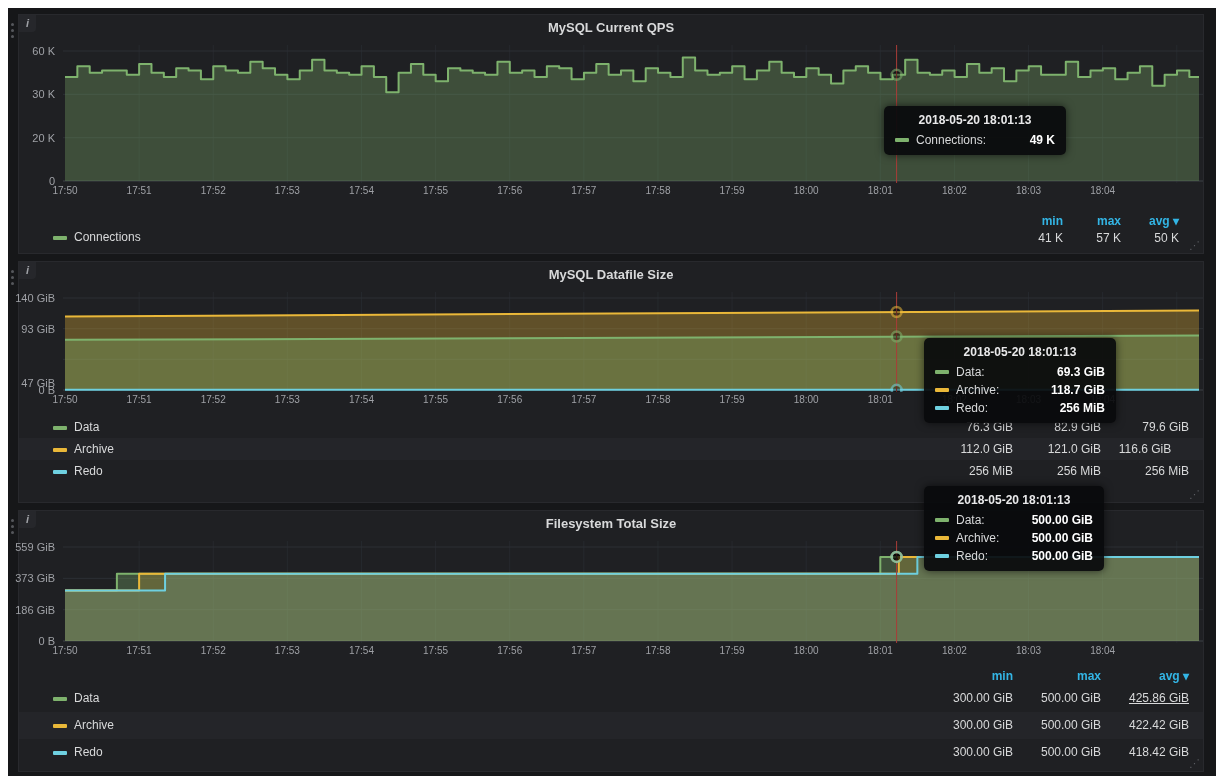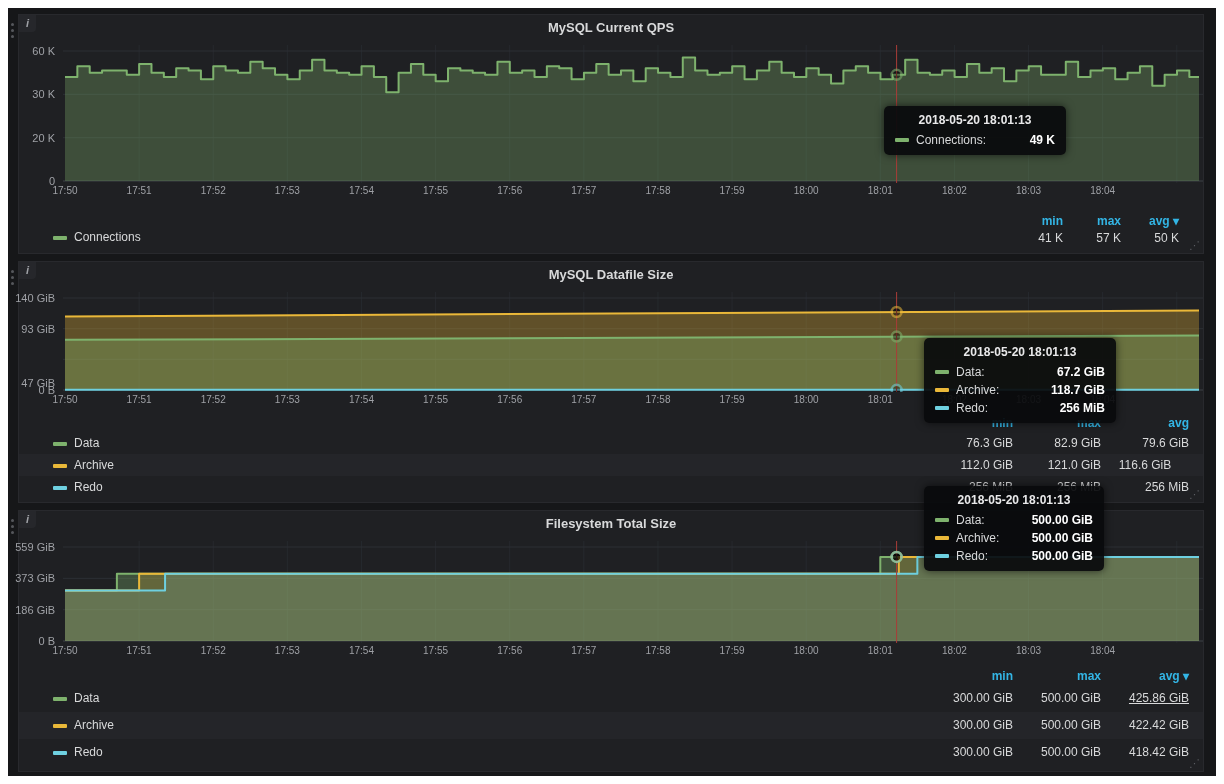--- a/index.html
+++ b/index.html
@@ -173,21 +173,20 @@
         <span style="left: 520.824px;">17:57</span>
         <span style="left: 594.941px;">17:58</span>
         <span style="left: 669.059px;">17:59</span>
         <span style="left: 743.176px;">18:00</span>
         <span style="left: 817.294px;">18:01</span>
         <span style="left: 891.412px;">18:02</span>
         <span style="left: 965.529px;">18:03</span>
         <span style="left: 1039.65px;">18:04</span>
       </div>
     <div class="legend" style="top: 154px;">
-        <div style="text-align: right; padding-right: 14px; height: 16px;"><span class="cell stat-head" style="width: 88px; cursor: pointer;">min</span><span class="cell stat-head" style="width: 88px; cursor: pointer;">max</span><span class="cell stat-head" style="width: 88px; cursor: pointer;">avg</span></div>
         <div class="leg-row" style="height: 22px; line-height: 22px;">
           <div class="nm" style="cursor: pointer;"><span class="dash" style="background: rgb(126, 178, 109);"></span><span class="series-name">Data</span></div>
           <div class="stats"><span class="cell" style="width: 88px;">76.3 GiB</span><span class="cell" style="width: 88px;">82.9 GiB</span><span class="cell" style="width: 88px;">79.6 GiB</span></div>
         </div>
         <div class="leg-row" style="height: 22px; line-height: 22px; background: rgb(36, 37, 41);">
           <div class="nm" style="cursor: pointer;"><span class="dash" style="background: rgb(234, 184, 57);"></span><span class="series-name">Archive</span></div>
           <div class="stats"><span class="cell" style="width: 88px;">112.0 GiB</span><span class="cell" style="width: 88px;">121.0 GiB</span><span class="cell" style="width: 88px; text-align: center;">116.6 GiB</span></div>
         </div>
         <div class="leg-row" style="height: 22px; line-height: 22px;">
           <div class="nm" style="cursor: pointer;"><span class="dash" style="background: rgb(110, 208, 224);"></span><span class="series-name">Redo</span></div>
@@ -290,21 +289,21 @@
       <span class="dash" style="background: rgb(126, 178, 109);"></span>
       <span>Connections:</span>
       <span class="tt-val">49 K</span>
     </div>
   </div>
 <div class="gtooltip" style="left: 924px; top: 338px; min-width: 170px;">
     <div class="tt-time">2018-05-20 18:01:13</div>
     <div class="tt-row">
       <span class="dash" style="background: rgb(126, 178, 109);"></span>
       <span>Data:</span>
-      <span class="tt-val">67.2 GiB</span>
+      <span class="tt-val">69.3 GiB</span>
     </div>
     <div class="tt-row">
       <span class="dash" style="background: rgb(234, 184, 57);"></span>
       <span>Archive:</span>
       <span class="tt-val">118.7 GiB</span>
     </div>
     <div class="tt-row">
       <span class="dash" style="background: rgb(110, 208, 224);"></span>
       <span>Redo:</span>
       <span class="tt-val">256 MiB</span>

